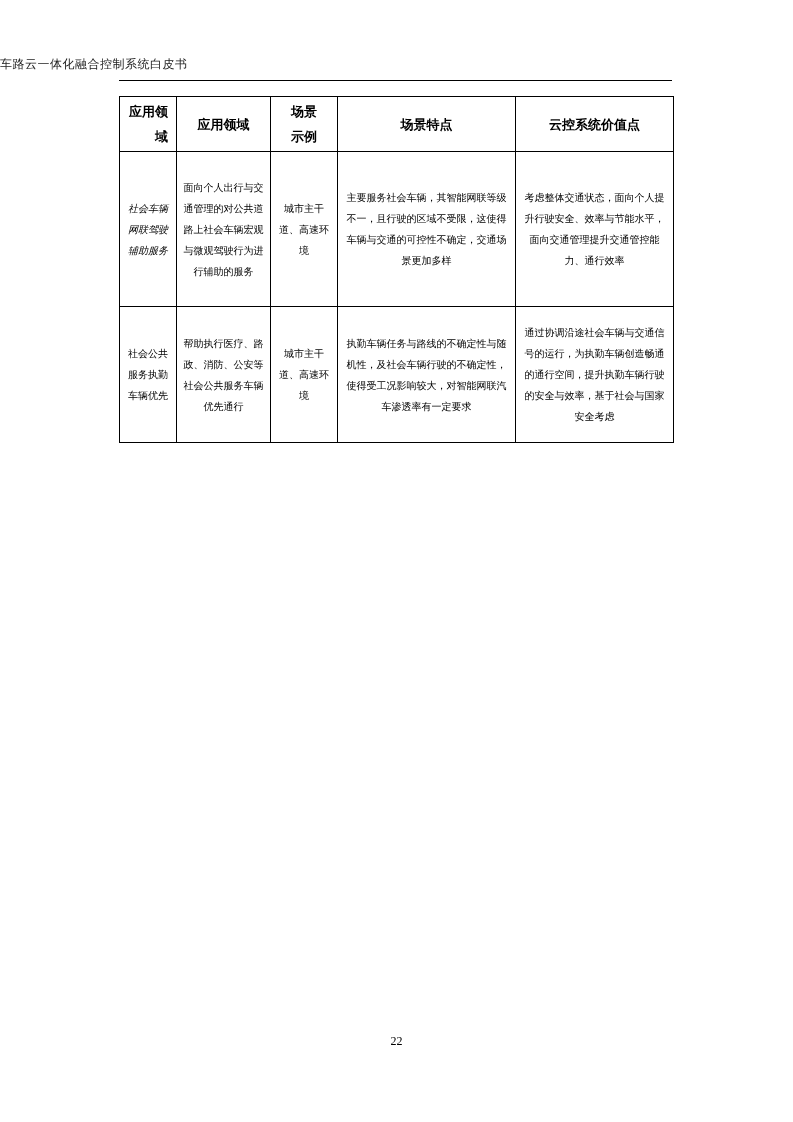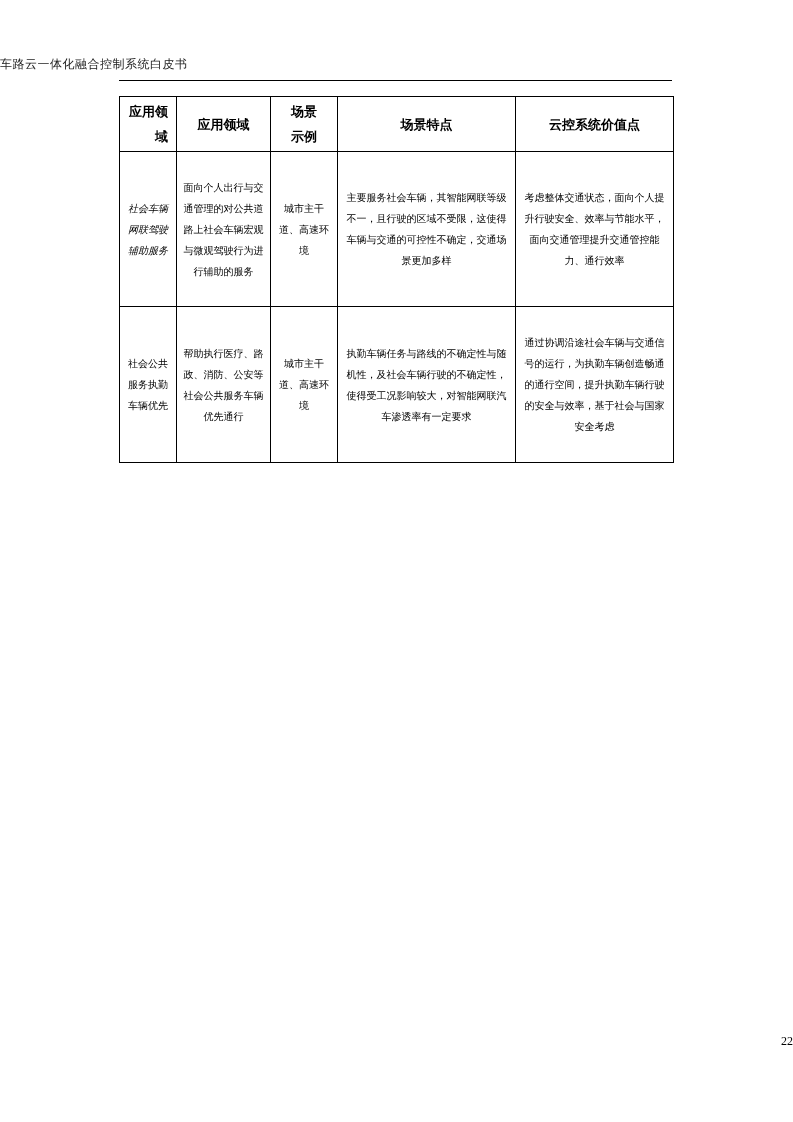--- a/index.html
+++ b/index.html
@@ -14,21 +14,21 @@
   table.doc-table th, table.doc-table td { border: 1.3px solid #000; text-align: center;
          vertical-align: middle; font-size: 10px; line-height: 21px; padding: 2px 4px; }
   table.doc-table th { font-weight: bold; font-size: 13px; height: 49px; line-height: 25px;
          font-family: "DejaVu Sans", "Liberation Sans", sans-serif; }
   col.c1 { width: 57px; } col.c2 { width: 94px; } col.c3 { width: 67px; }
   col.c4 { width: 178px; } col.c5 { width: 158px; }
   tr.row-1 td { height: 150px; }
   tr.row-2 td { height: 131px; }
   tr.row-3 td { height: 107px; }
   td.cell-text { text-align: justify; text-align-last: center; }
-  .page-number { position: absolute; top: 1034px; left: 0; width: 793px; text-align: right;
+  .page-number { position: absolute; top: 1034px; left: 0; width: 793px; text-align: center;
          font-size: 12px; font-family: "Liberation Serif", serif; }
 </style>
 </head>
 <body>
 
 <div class="page-header-title">车路云一体化融合控制系统白皮书</div>
 <div class="header-rule"></div>
 
 <table class="doc-table">
   <colgroup>
@@ -49,21 +49,21 @@
   </thead>
   <tbody>
     <tr class="row-1">
       <td style="padding:2px 6px;font-style:italic;">社会车辆网联驾驶辅助服务</td>
       <td class="cell-text">面向个人出行与交通管理的对公共道路上社会车辆宏观与微观驾驶行为进行辅助的服务</td>
       <td>城市主干道、高速环境</td>
       <td class="cell-text">主要服务社会车辆，其智能网联等级不一，且行驶的区域不受限，这使得车辆与交通的可控性不确定，交通场景更加多样</td>
       <td class="cell-text">考虑整体交通状态，面向个人提升行驶安全、效率与节能水平，面向交通管理提升交通管控能力、通行效率</td>
     </tr>
     <tr class="row-2">
-      <td style="padding:12px 6px;">社会公共服务执勤车辆优先</td>
+      <td style="padding:2px 6px;">社会公共服务执勤车辆优先</td>
       <td class="cell-text">帮助执行医疗、路政、消防、公安等社会公共服务车辆优先通行</td>
       <td>城市主干道、高速环境</td>
       <td class="cell-text">执勤车辆任务与路线的不确定性与随机性，及社会车辆行驶的不确定性，使得受工况影响较大，对智能网联汽车渗透率有一定要求</td>
       <td class="cell-text">通过协调沿途社会车辆与交通信号的运行，为执勤车辆创造畅通的通行空间，提升执勤车辆行驶的安全与效率，基于社会与国家安全考虑</td>
     </tr>
   </tbody>
 </table>
 
 <div class="page-number">22</div>
 

